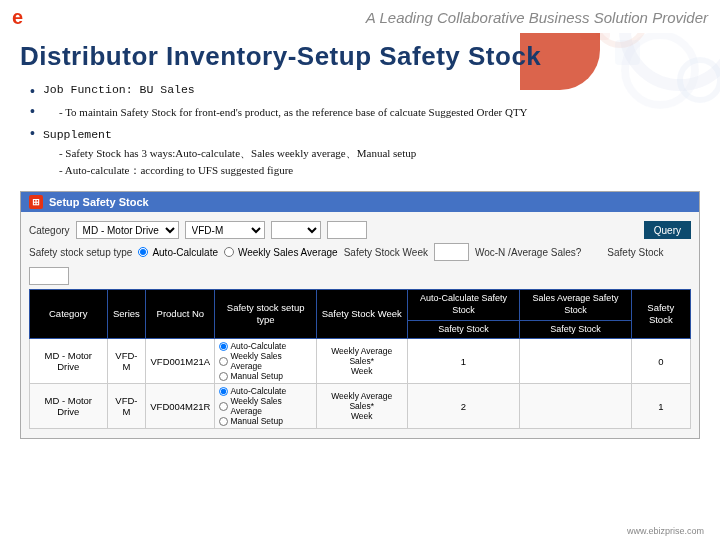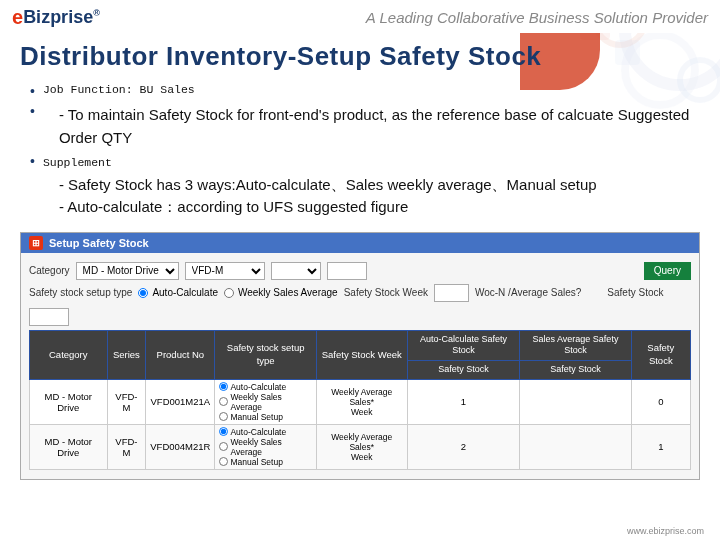--- a/index.html
+++ b/index.html
@@ -86,22 +86,22 @@
       line-height: 1.45;
     }
     .bullet-text .label {
       font-weight: normal;
     }
     .sub-items {
       margin-left: 16px;
       margin-top: 2px;
     }
     .sub-item {
-      font-family: Liberation Sans, sans-serif;
-      font-size: 15px;
+      font-family: Liberation Serif, serif;
+      font-size: 11px;
       color: #111;
       line-height: 1.5;
     }
     .sub-item::before {
       content: '- ';
     }
 
     
     .setup-box {
       margin: 6px 20px 0 20px;
@@ -157,21 +157,21 @@
     }
     .form-input-small {
       font-size: 10px;
       border: 1px solid #aaa;
       background: #fff;
       height: 18px;
       width: 50px;
       padding: 1px 3px;
     }
     .btn-query {
-      background: #15803d;
+      background: #0c4a6e;
       color: #fff;
       font-size: 10px;
       border: none;
       padding: 2px 10px;
       cursor: pointer;
       height: 18px;
       margin-left: auto;
     }
     .radio-group {
       display: flex;
@@ -185,21 +185,21 @@
     }
 
     
     .data-table {
       width: 100%;
       border-collapse: collapse;
       font-size: 9.5px;
       margin-top: 4px;
     }
     .data-table th {
-      background: #404040;
+      background: #000000;
       color: #fff;
       border: 1px solid #2a52a4;
       padding: 3px 4px;
       text-align: center;
       font-weight: normal;
       line-height: 1.3;
     }
     .data-table td {
       border: 1px solid #ccc;
       padding: 2px 4px;
@@ -255,21 +255,20 @@
   <circle cx="200" cy="20" r="25" fill="none" stroke="#cc4422" stroke-width="6" opacity="0.3"></circle>
 
   <rect x="160" y="10" width="30" height="30" rx="4" fill="#cc2200" opacity="0.2"></rect>
   <rect x="195" y="40" width="25" height="25" rx="4" fill="#4472c4" opacity="0.15"></rect>
   <circle cx="280" cy="80" r="20" fill="none" stroke="#4472c4" stroke-width="6" opacity="0.2"></circle>
 </svg>
 
 <div class="header">
   <div class="logo-area">
     <span class="logo-e">e</span>
-      <span class="logo-text"><span>Bizprise</span><sup>®</sup></span>
   </div>
   <div class="tagline">A Leading Collaborative Business Solution Provider</div>
 </div>
 
 <div class="title-section">
   <div class="page-title">Distributor  Inventory-Setup Safety Stock</div>
 </div>
 
 <div class="content-area">
 

